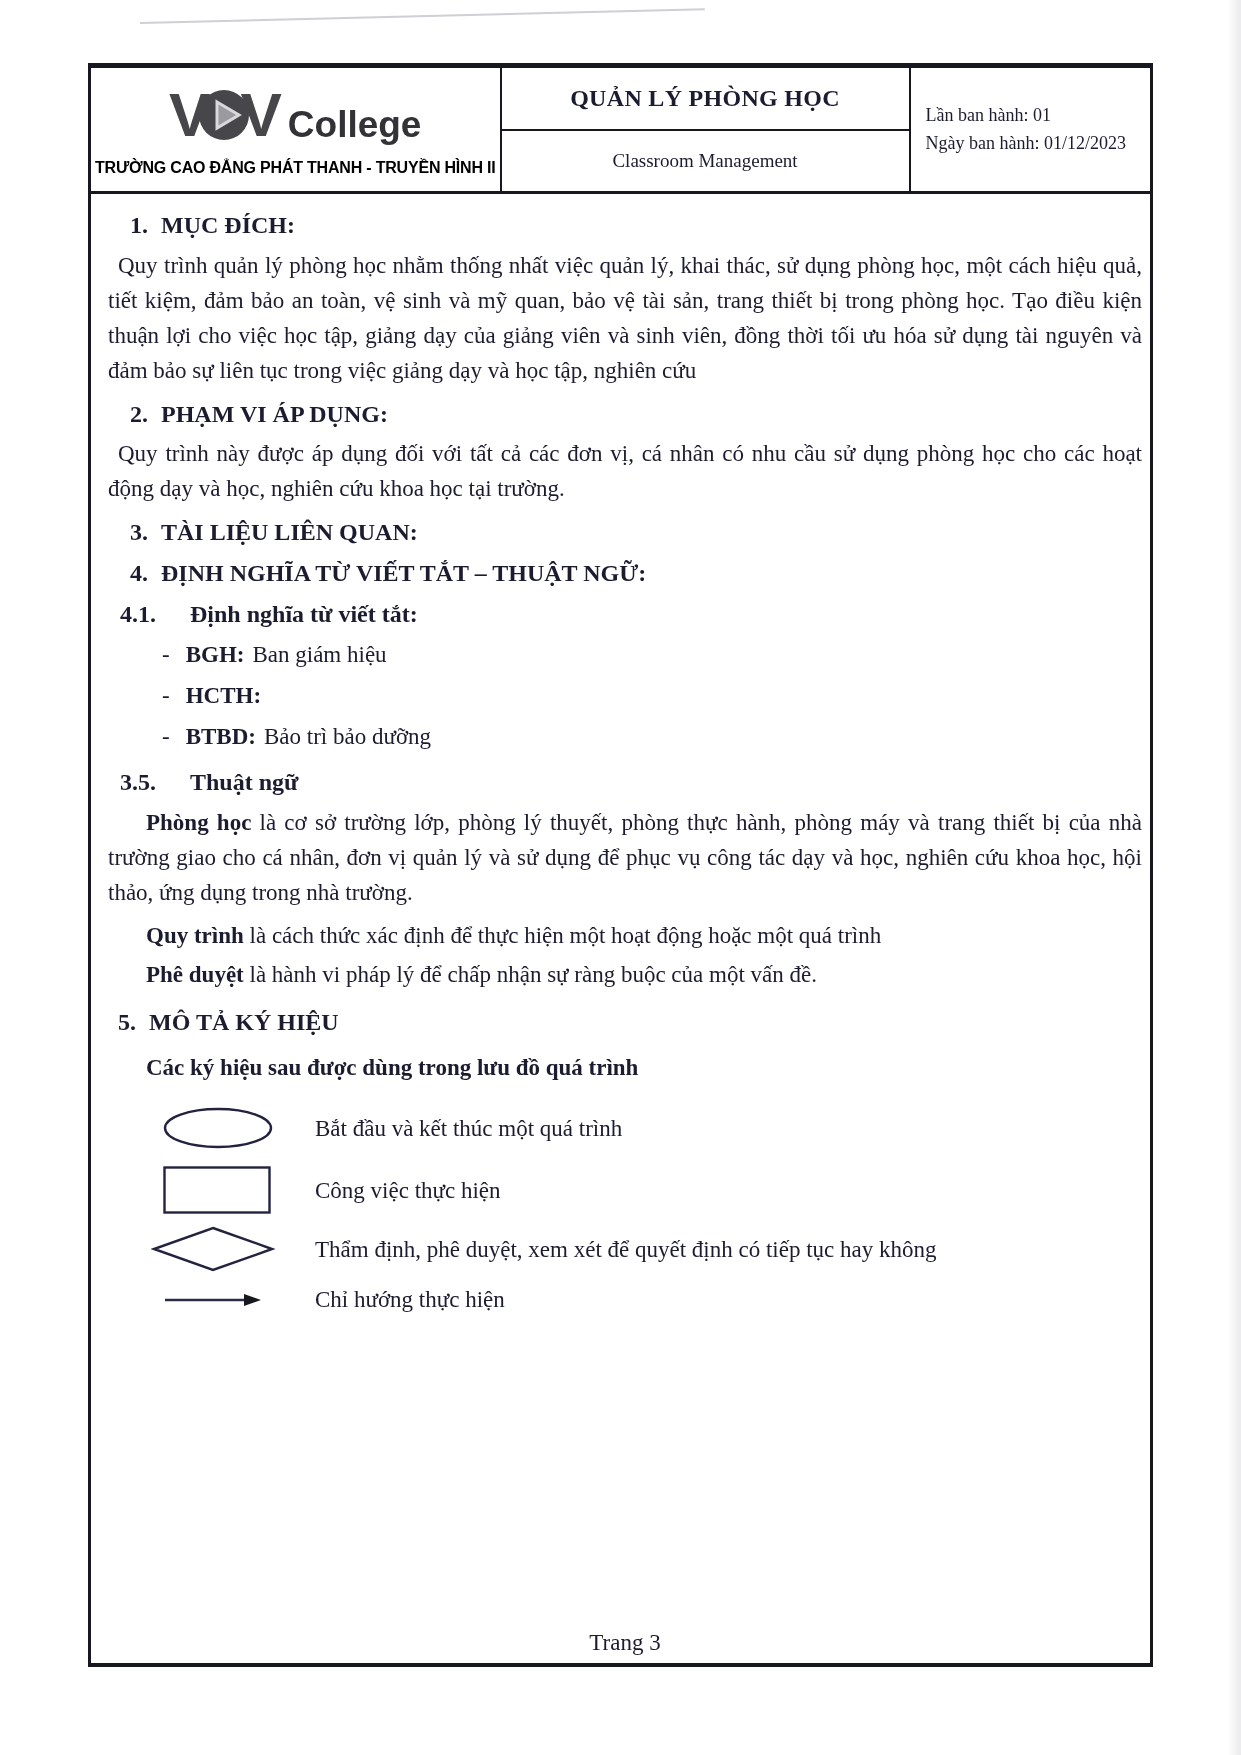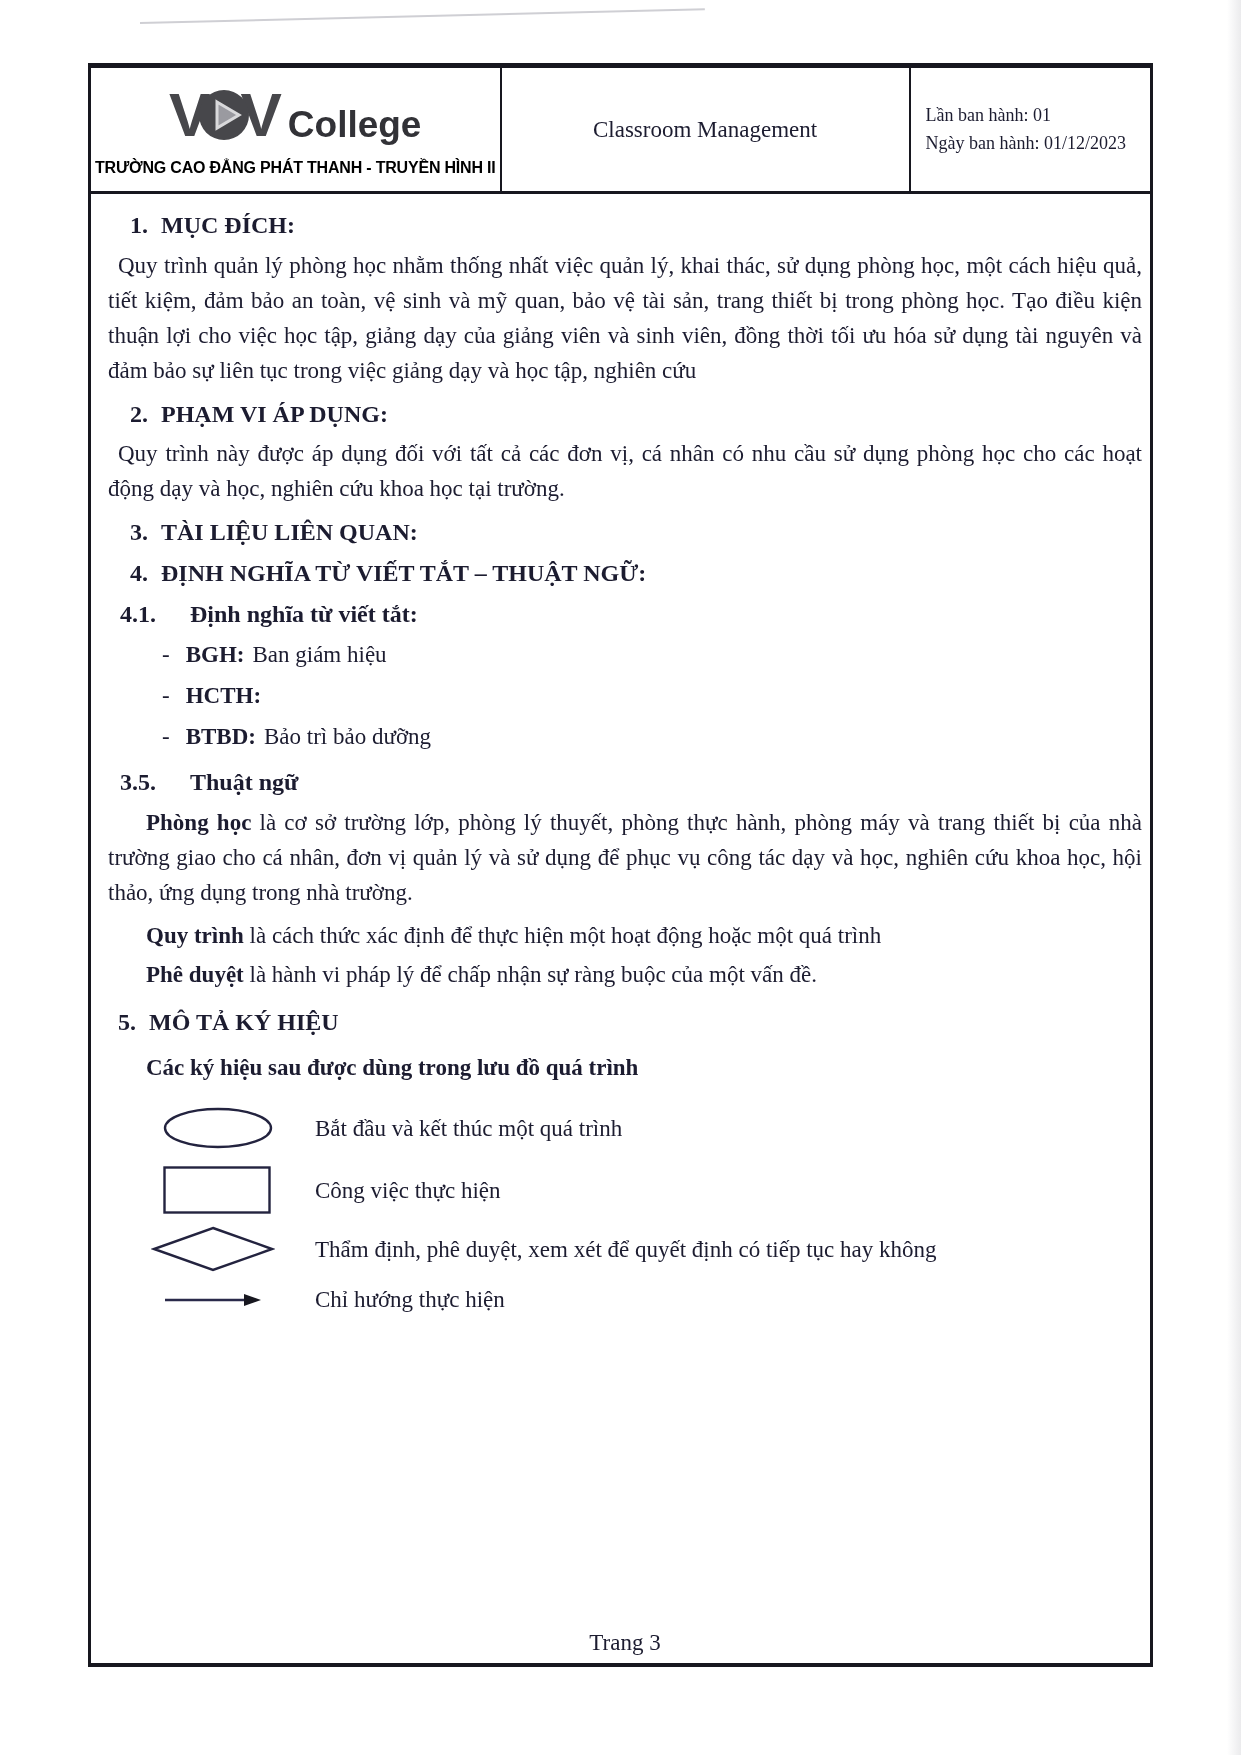--- a/index.html
+++ b/index.html
@@ -29,21 +29,21 @@
   .cell-logo { flex:0 0 345px; border-right:2px solid #17171f; display:flex; flex-direction:column; align-items:center; justify-content:center; padding:8px 4px 6px; }
   .logo-row { display:flex; align-items:center; font-family:"Liberation Sans","DejaVu Sans",sans-serif; }
   .vov-letter { font-size:62px; font-weight:900; color:#47474b; line-height:1; letter-spacing:-2px; }
   .vov-letter.left { margin-right:-10px; }
   .vov-letter.right { margin-left:-10px; }
   .vov-circle { position:relative; z-index:1; }
   .logo-college { font-size:37px; font-weight:700; color:#323237; margin-left:8px; align-self:flex-end; line-height:1.1; }
   .logo-subtitle { font-family:"Liberation Sans","DejaVu Sans",sans-serif; font-size:16px; font-weight:700; color:#000000; margin-top:13px; white-space:nowrap; letter-spacing:-0.2px; }
   .cell-title { flex:0 0 409px; border-right:2px solid #17171f; display:flex; flex-direction:column; }
   .cell-title .title-vi { flex:1; display:flex; align-items:center; justify-content:center; border-bottom:2px solid #17171f; font-size:24px; font-weight:700; letter-spacing:0.3px; }
-  .cell-title .title-en { flex:1; display:flex; align-items:center; justify-content:center; font-size:23px; }
+  .cell-title .title-en { flex:1; display:flex; align-items:center; justify-content:center; font-size:19px; }
   .cell-issue { flex:1; display:flex; flex-direction:column; justify-content:center; padding-left:15px; gap:7px; font-size:18px; }
   
   .content { flex:1; display:flex; flex-direction:column; padding:12px 8px 2px 17px; font-size:23px; line-height:35px; }
   .h-main { font-size:24px; font-weight:700; line-height:34px; display:flex; }
   .h-num { margin-right:13px; }
   .h-num.sub { margin-right:8px; }
   .indent-main { margin-left:22px; }
   .indent-sub { margin-left:12px;gap:26px; }
   .indent-five { margin-left:10px; }
   .para { text-align:justify; text-indent:10px; }
@@ -77,20 +77,21 @@
             <circle cx="26" cy="26" r="25" fill="#47474b"></circle>
             <path d="M19 13 L41 26 L19 39 Z" fill="#9a9aa0" stroke="#d9d9db" stroke-width="3"></path>
           </svg>
         </span>
         <span class="vov-letter right">V</span>
         <span class="logo-college">College</span>
       </div>
       <div class="logo-subtitle">TRƯỜNG CAO ĐẲNG PHÁT THANH - TRUYỀN HÌNH II</div>
     </div>
     <div class="cell-title">
+      <div class="title-vi">QUẢN LÝ PHÒNG HỌC</div>
       <div class="title-en">Classroom Management</div>
     </div>
     <div class="cell-issue">
       <div>Lần ban hành: 01</div>
       <div>Ngày ban hành: 01/12/2023</div>
     </div>
   </div>
 
   <div class="content">
 

